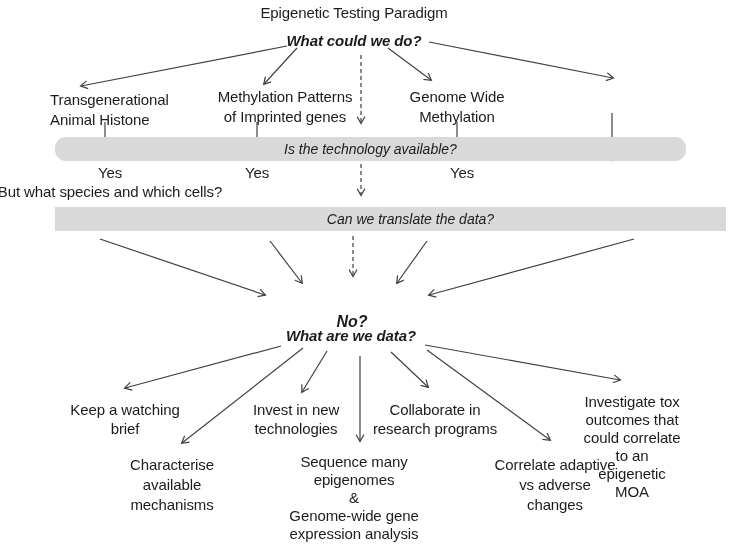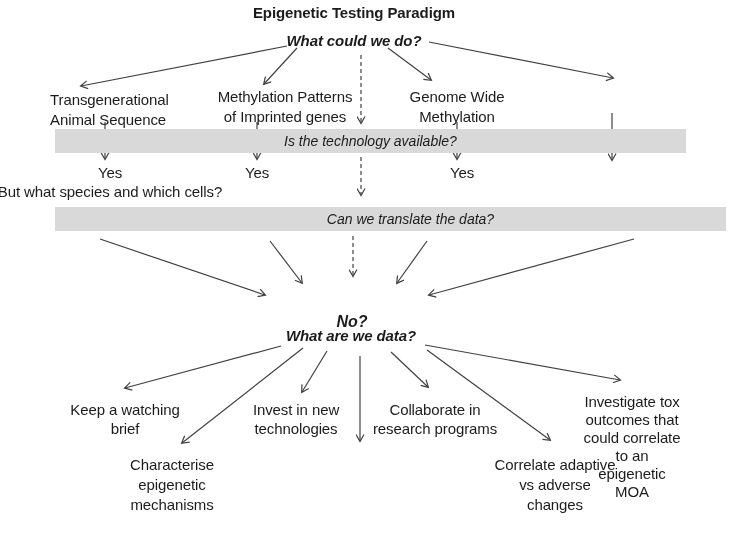--- a/index.html
+++ b/index.html
@@ -8,21 +8,21 @@
   html,body{margin:0;padding:0;background:#fff;}
   #stage{
     position:relative;width:732px;height:544px;background:#fff;overflow:hidden;
     font-family:"Liberation Sans","DejaVu Sans",sans-serif;color:var(--ink);
   }
   .node{
     position:absolute;white-space:pre-line;font-size:15px;line-height:20px;
     text-align:center;transform:translateX(-50%);letter-spacing:-0.1px;
   }
   .node.left{transform:none;text-align:left;}
-  .title{font-weight:bold;font-size:15px;}
+  .title{font-weight:normal;font-size:15px;}
   .q{font-weight:bold;font-style:italic;font-size:15px;}
   .no{font-weight:bold;font-style:italic;font-size:16px;}
   .bar{
     position:absolute;left:55px;width:631px;height:24px;background:var(--bar);
     display:flex;align-items:center;justify-content:center;
     font-style:italic;font-size:14px;
   }
   .lh18{line-height:18px;}
   .lh19{line-height:19px;}
   svg.wires{position:absolute;left:0;top:0;pointer-events:none;}
@@ -66,27 +66,27 @@
       <path d="M391,352 L428,387" marker-end="url(#ah)"></path>
       <path d="M427,350 L550,440" marker-end="url(#ah)"></path>
       <path d="M425,345 L620,380" marker-end="url(#ah)"></path>
     </g>
   </svg>
 
   <div class="node title" style="left:354px;top:3px;">Epigenetic Testing Paradigm</div>
   <div class="node q" style="left:354px;top:31px;">What could we do?</div>
 
   <div class="node left" style="left:50px;top:90px;">Transgenerational
-Animal Sequence</div>
+Animal Histone</div>
   <div class="node" style="left:285px;top:87px;">Methylation Patterns
 of Imprinted genes</div>
   <div class="node" style="left:457px;top:87px;">Genome Wide
 Methylation</div>
 
-  <div class="bar" style="top:129px;">
+  <div class="bar" style="top:137px;border-radius:11px;">
     <span>Is the technology available?</span>
   </div>
   <div class="bar" style="top:207px;padding-left:40px;">
     <span>Can we translate the data?</span>
   </div>
 
   <div class="node lh19" style="left:110px;top:163px;">Yes
 But what species and which cells?</div>
   <div class="node lh19" style="left:257px;top:163px;">Yes</div>
   <div class="node lh19" style="left:462px;top:163px;">Yes</div>
@@ -98,19 +98,24 @@
 brief</div>
   <div class="node lh19" style="left:435px;top:400px;">Collaborate in
 research programs</div>
   <div class="node lh19" style="left:296px;top:400px;">Invest in new
 technologies</div>
   <div class="node lh18" style="left:632px;top:393px;">Investigate tox outcomes that
 could correlate to an
 epigenetic MOA</div>
 
   <div class="node" style="left:172px;top:455px;">Characterise
-epigenetic
+available
 mechanisms</div>
+  <div class="node lh18" style="left:354px;top:453px;">Sequence many
+epigenomes
+&amp;
+Genome-wide gene
+expression analysis</div>
   <div class="node" style="left:555px;top:455px;">Correlate adaptive
 vs adverse
 changes</div>
 
 </div>
 
 </body></html>

